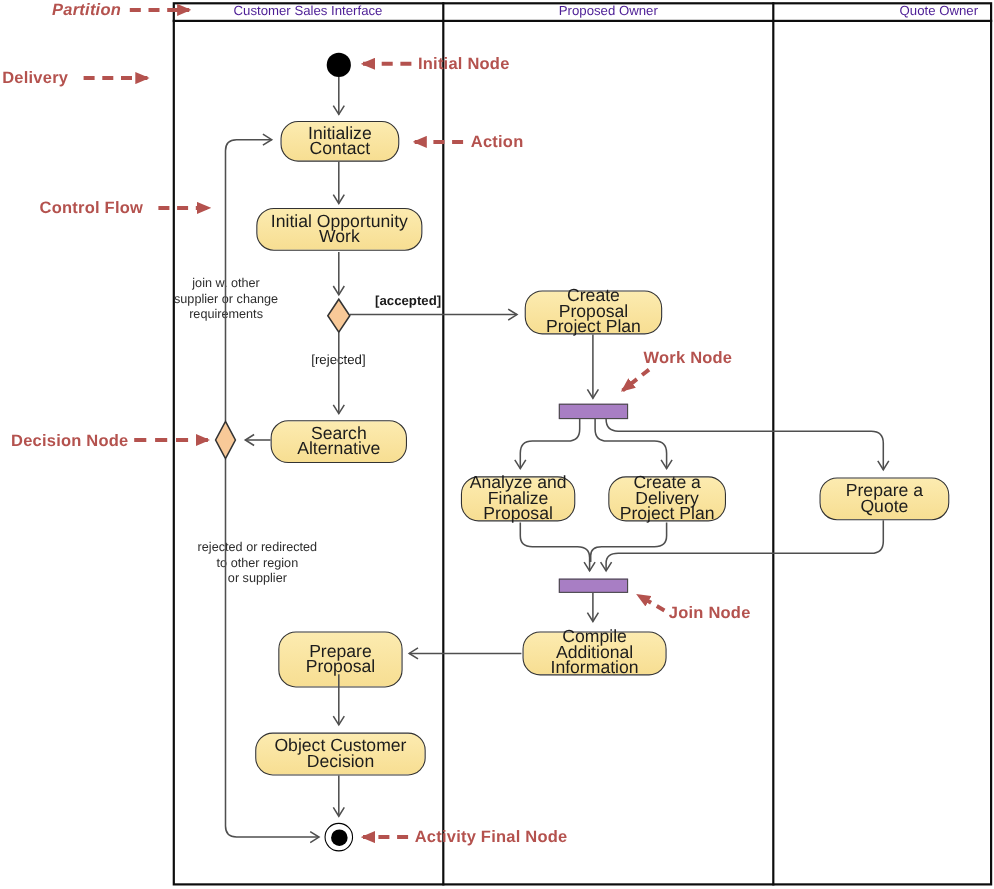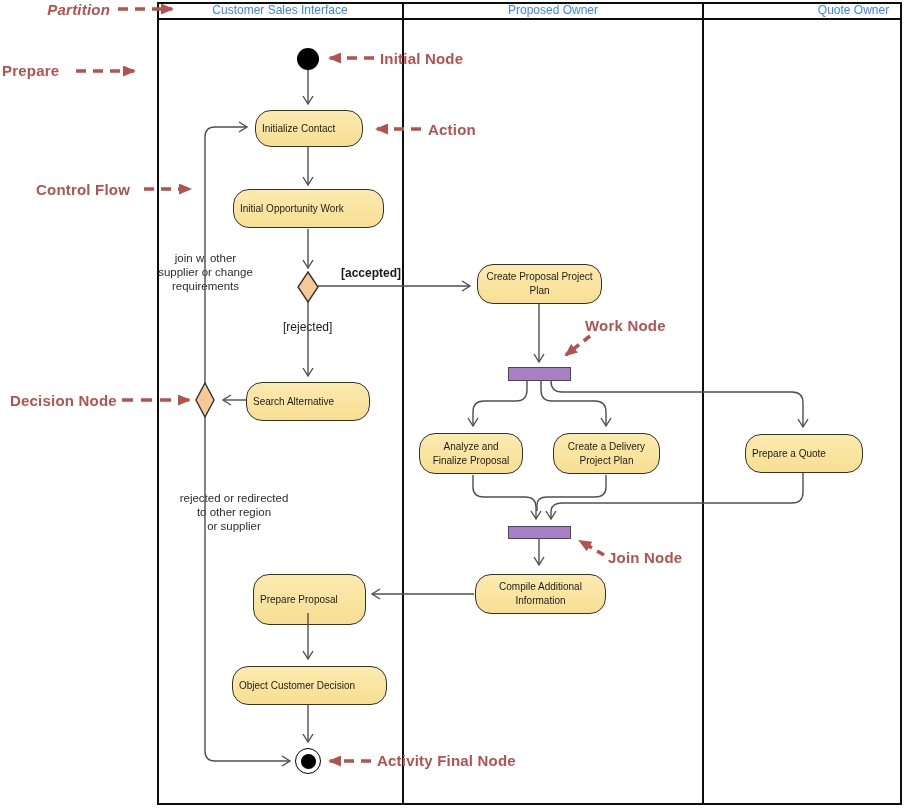--- a/index.html
+++ b/index.html
@@ -3,23 +3,23 @@
 <meta charset="utf-8">
 <style>
   html,body{margin:0;padding:0;background:#fff;}
   body{width:904px;height:808px;position:relative;overflow:hidden;
        font-family:"Liberation Sans",sans-serif;}
   .frame{position:absolute;left:157px;top:2px;width:745px;height:803px;
          border:2px solid #0d0d0d;box-sizing:border-box;background:#fff;}
   .header-sep{position:absolute;left:157px;top:18px;width:745px;height:2px;background:#0d0d0d;}
   .lane-divider{position:absolute;top:2px;width:2px;height:803px;background:#0d0d0d;}
   .lane-label{position:absolute;top:2px;height:16px;line-height:17px;text-align:center;
-              font-size:12px;color:#3b82f6;}
+              font-size:12px;color:#4c1d95;}
   .action{position:absolute;display:flex;align-items:center;justify-content:flex-start;
-          text-align:center;font-size:10px;line-height:14px;color:#1c1c1c;
+          text-align:center;font-size:16px;line-height:14px;color:#1c1c1c;
           background:linear-gradient(180deg,#fcebb0 0%,#f7de92 100%);
           border:1.5px solid #323232;border-radius:16px;box-sizing:border-box;
           padding:2px 6px;z-index:2;}
   .bar{position:absolute;background:#a87ec4;border:1.5px solid #4a4a4a;
        box-sizing:border-box;z-index:2;}
   .initial-node{position:absolute;left:297px;top:48px;width:22px;height:22px;
                 background:#000;border-radius:50%;z-index:2;}
   .final-node{position:absolute;left:295px;top:748px;width:26px;height:26px;
               border:1.5px solid #000;border-radius:50%;box-sizing:border-box;
               display:flex;align-items:center;justify-content:center;z-index:2;background:#fff;}
@@ -86,21 +86,21 @@
 <div class="guard" style="left:341px;top:266px;font-weight:bold;">[accepted]</div>
 <div class="guard" style="left:283px;top:320px;">[rejected]</div>
 <div class="note" style="left:148px;top:251px;width:115px;">join w. other
 supplier or change
 requirements</div>
 <div class="note" style="left:142px;top:491px;width:118px;margin-left:33px;">rejected or redirected
 to other region
 or supplier</div>
 
 <div class="annot" style="left:44px;top:1px;width:66px;text-align:right;font-style:italic;">Partition</div>
-<div class="annot" style="left:2px;top:62px;">Prepare</div>
+<div class="annot" style="left:2px;top:62px;">Delivery</div>
 <div class="annot" style="left:380px;top:50px;">Initial Node</div>
 <div class="annot" style="left:428px;top:121px;">Action</div>
 <div class="annot" style="left:36px;top:181px;">Control Flow</div>
 <div class="annot" style="left:10px;top:392px;">Decision Node</div>
 <div class="annot" style="left:585px;top:317px;">Work Node</div>
 <div class="annot" style="left:608px;top:549px;">Join Node</div>
 <div class="annot" style="left:377px;top:752px;">Activity Final Node</div>
 
 <svg class="layer" width="904" height="808">
   <defs>

